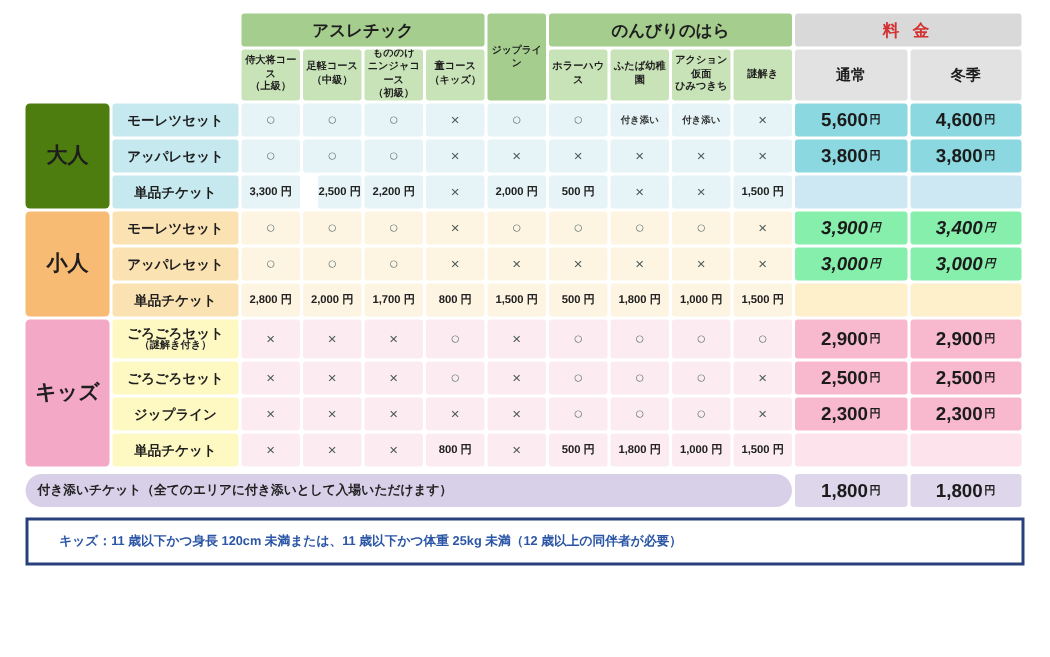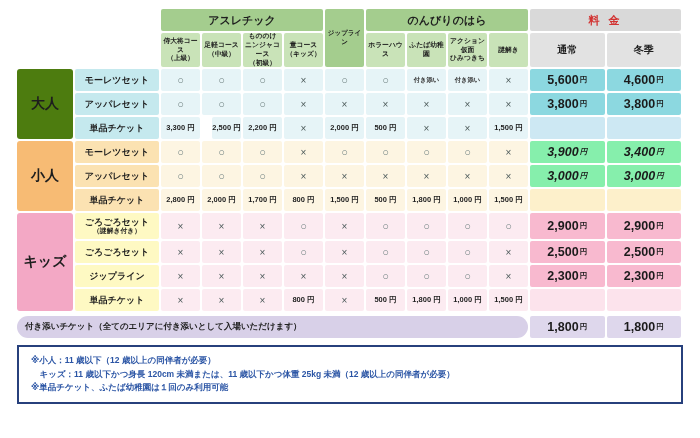--- a/index.html
+++ b/index.html
@@ -310,18 +310,16 @@
       <span class="pval">1,800</span>
         <span class="yen">円</span>
     </div>
     <div class="cell pcell escort-price" style="grid-column:13">
       <span class="pval">1,800</span>
         <span class="yen">円</span>
     </div>
   </div>
 
   <div class="notes" id="notes-box">
-      <div class="note-line">※小人：11 歳以下（12 歳以上の同伴者が必要）</div>
       <div class="note-line">　キッズ：11 歳以下かつ身長 120cm 未満または、11 歳以下かつ体重 25kg 未満（12 歳以上の同伴者が必要）</div>
-      <div class="note-line">※単品チケット、ふたば幼稚園は１回のみ利用可能</div>
     </div>
 
 </div>
 
 </body></html>

